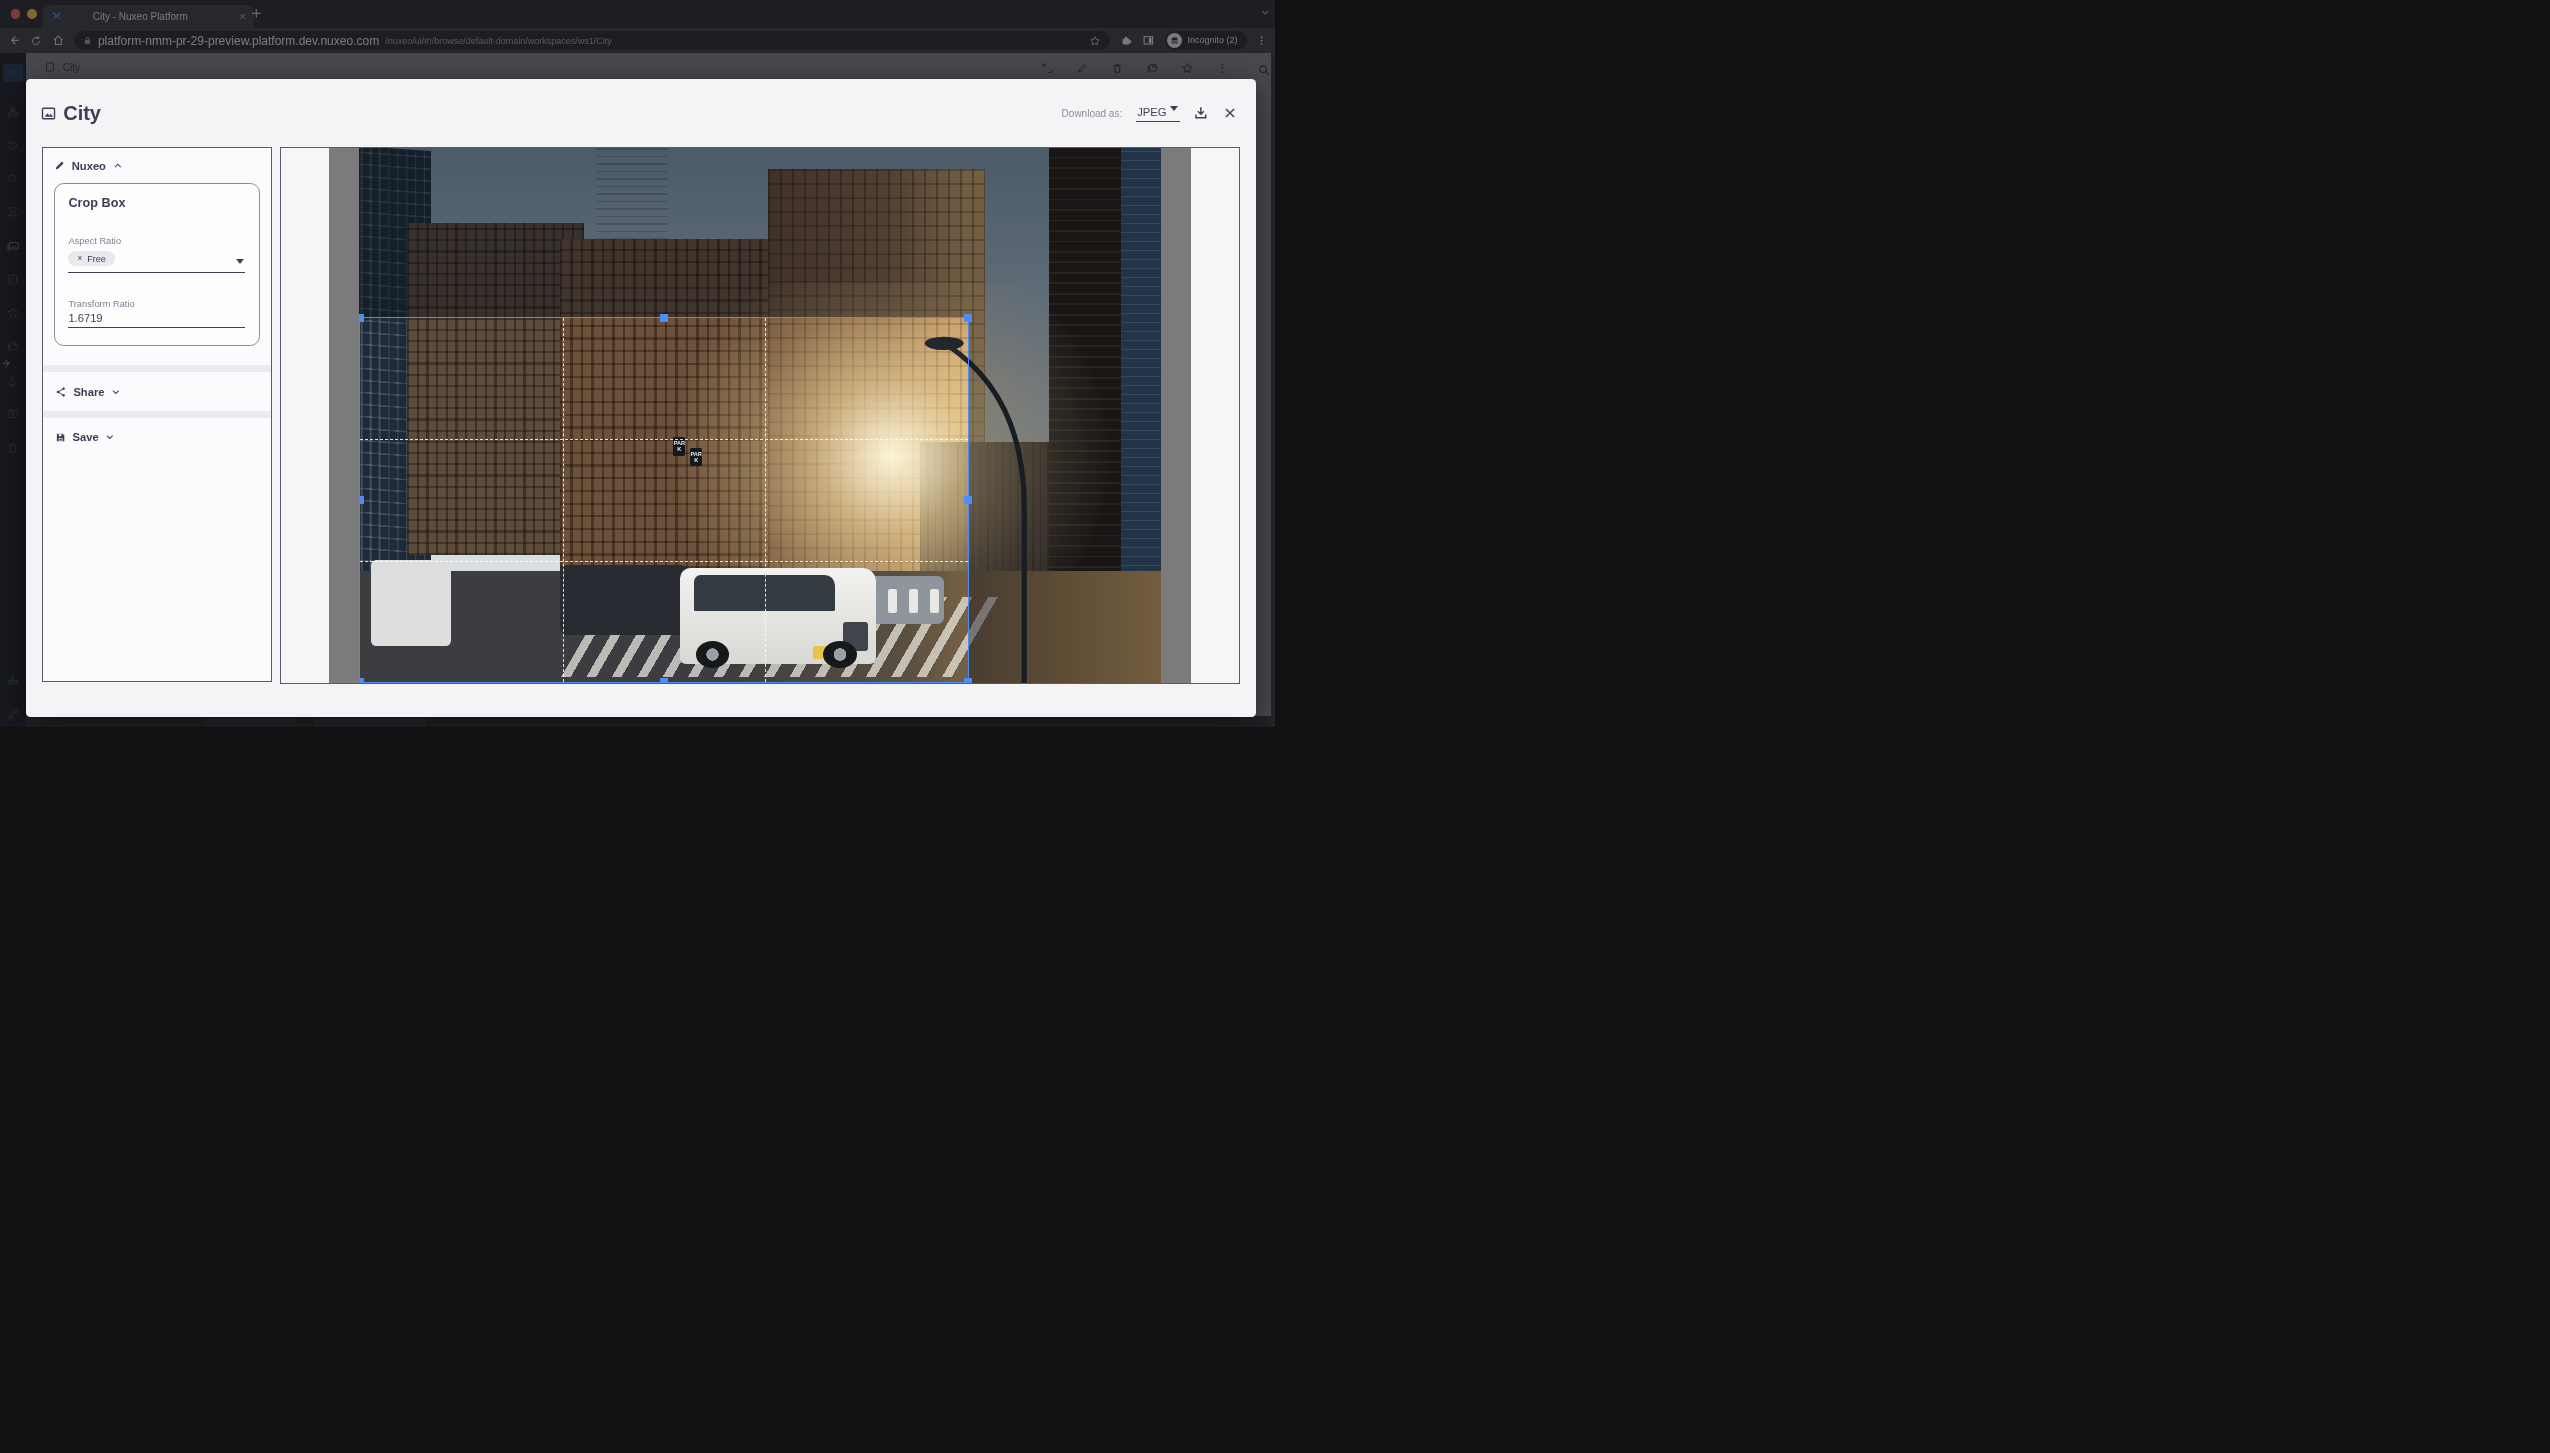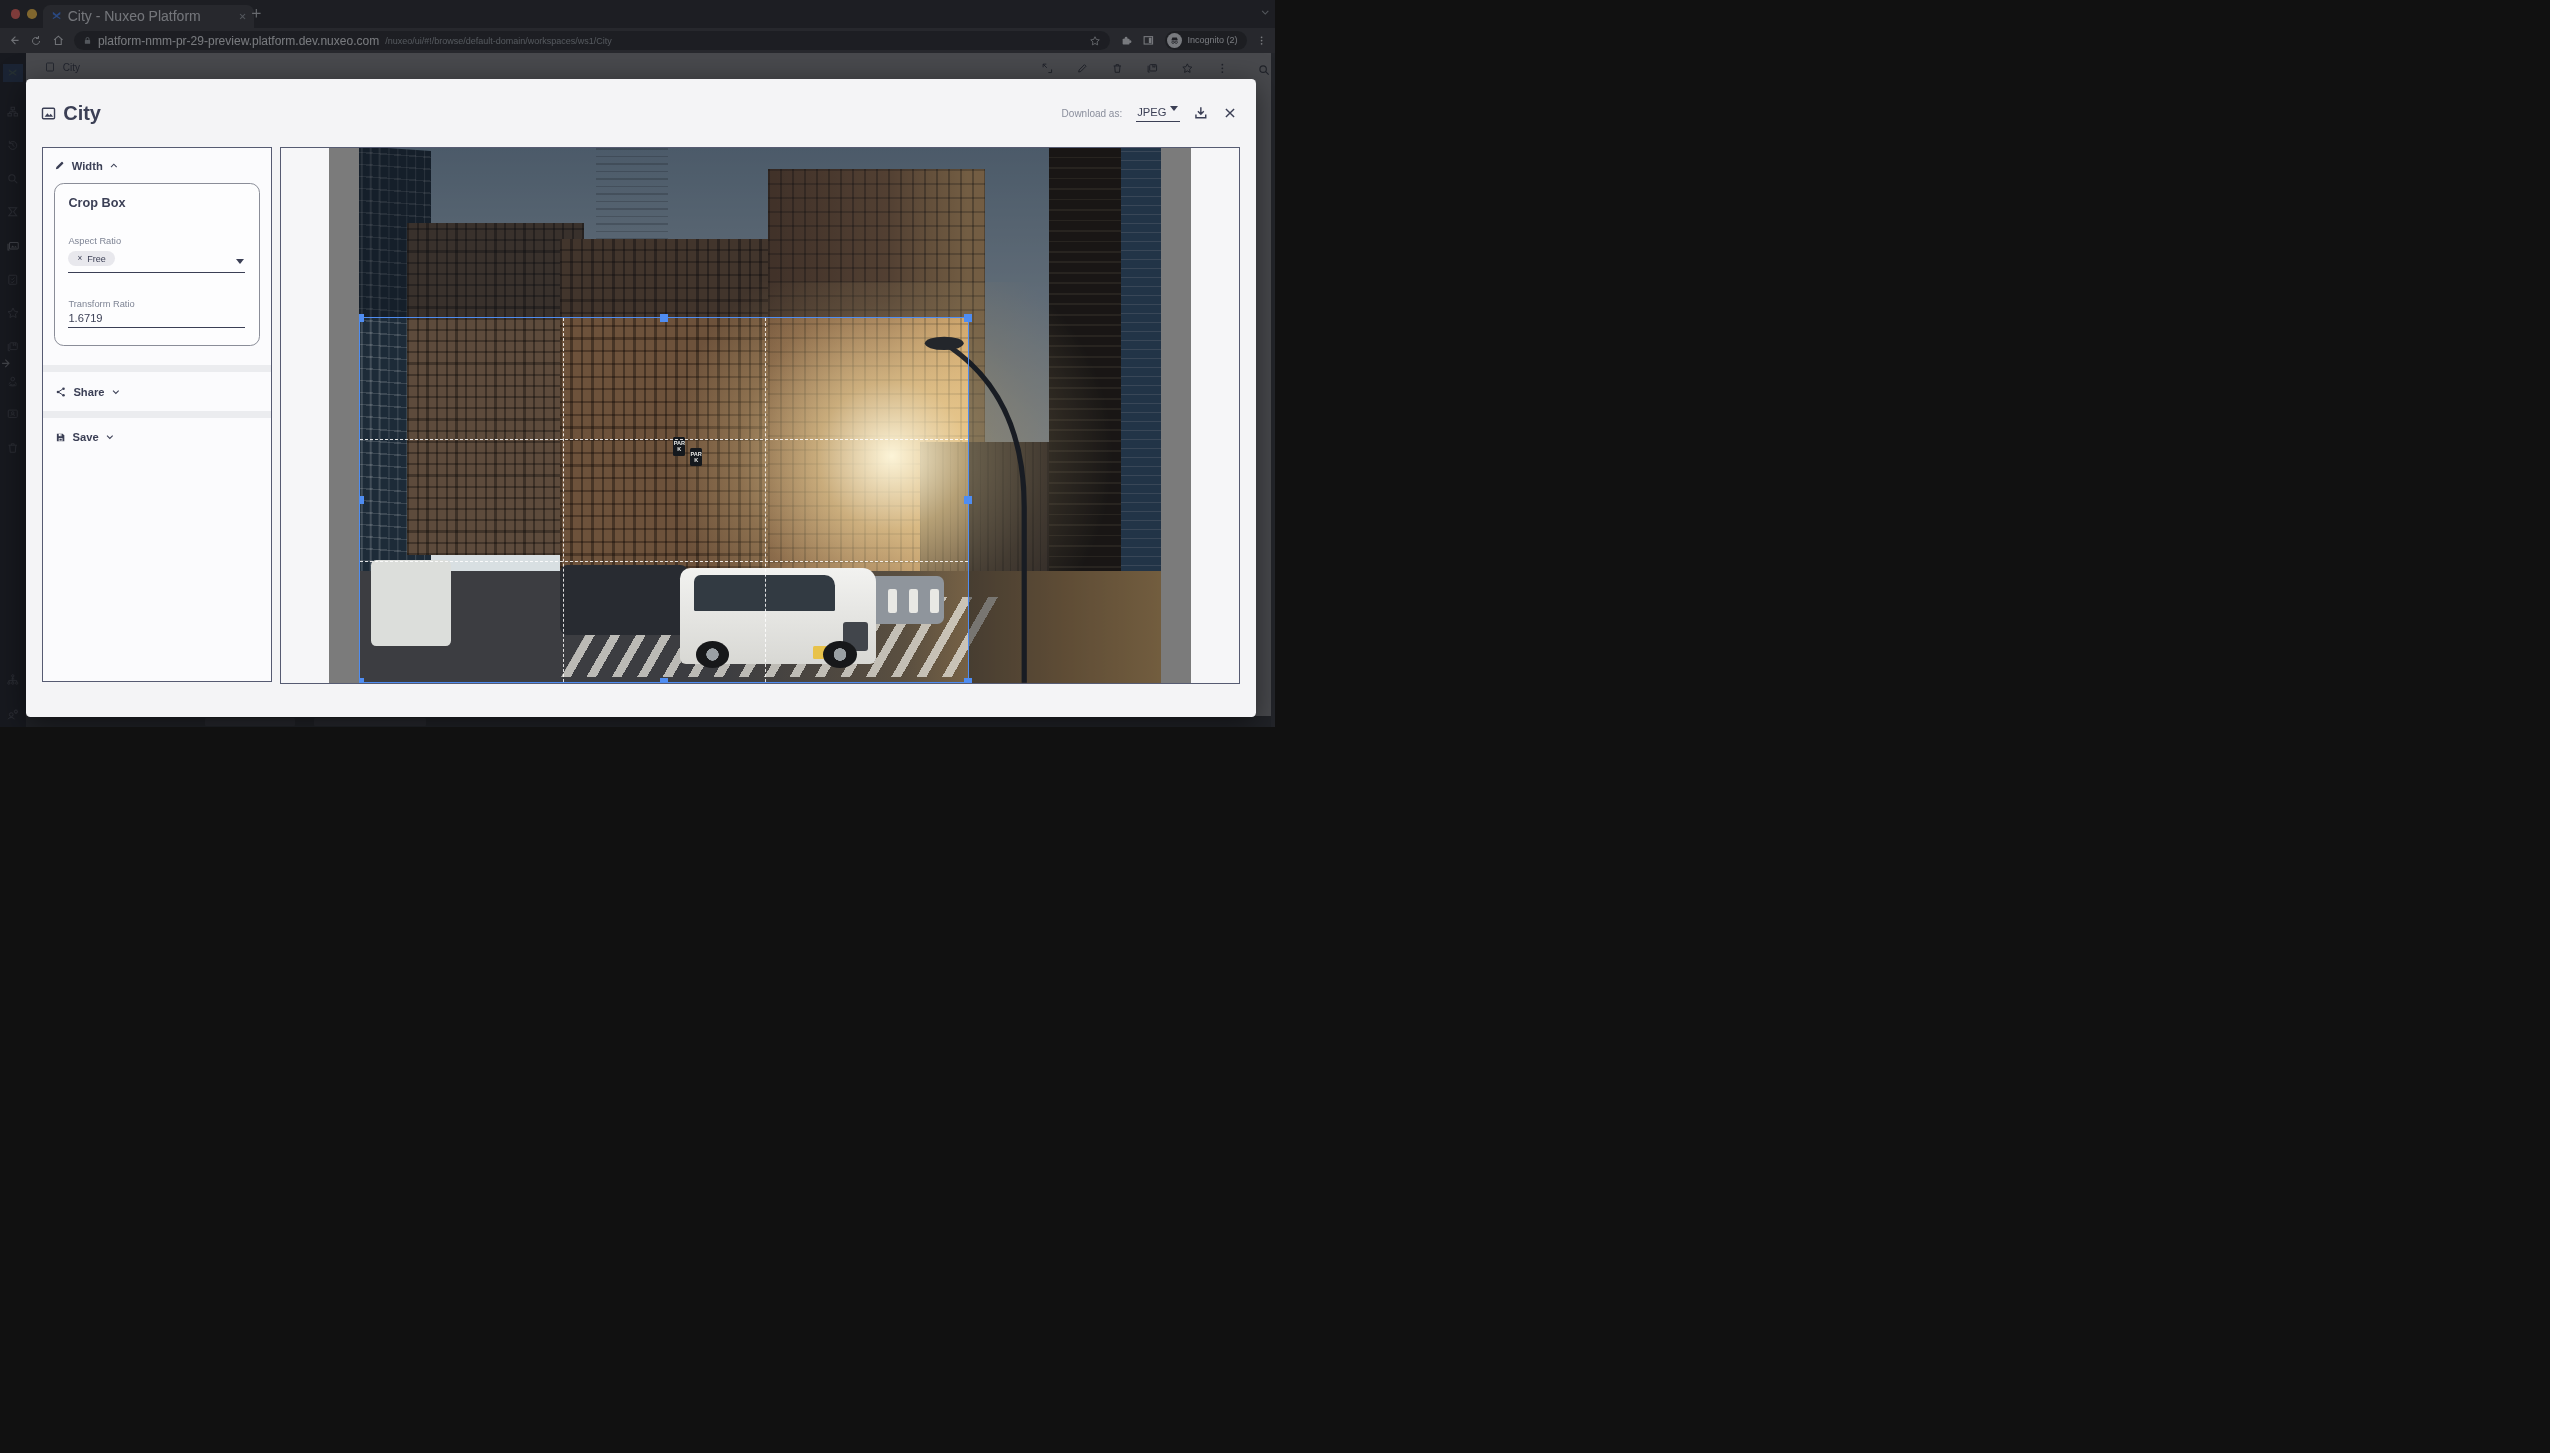--- a/index.html
+++ b/index.html
@@ -5,21 +5,21 @@
   html,body{margin:0;padding:0;background:#111;font-family:"Liberation Sans",sans-serif;}
   .screen{position:relative;width:1275px;height:727px;overflow:hidden;background:#202124;}
 
   
   .tabstrip{position:relative;height:28px;background:#202124;}
   .traffic{position:absolute;top:9px;left:10.5px;display:flex;gap:6.7px;}
   .traffic span{width:9.7px;height:9.7px;border-radius:50%;display:block;}
   .tl-red{background:#f35f57}.tl-yellow{background:#fbbe3c}.tl-green{background:#58c942}
   .tab{position:absolute;left:43px;top:4.5px;width:196px;height:23px;background:#35363a;border-radius:7.5px 7.5px 0 0;
        display:flex;align-items:center;padding:0 7.5px;gap:6px;}
-  .tab-title{color:#dfe1e5;font-size:14px;white-space:nowrap;overflow:hidden;flex:1;}
+  .tab-title{color:#dfe1e5;font-size:10px;white-space:nowrap;overflow:hidden;flex:1;margin-left:25px;}
   .tab-close{color:#9aa0a6;font-size:9.7px;cursor:pointer;}
   .newtab{position:absolute;left:250px;top:6.7px;color:#c6c8cc;}
   .tab-search{position:absolute;right:4.5px;top:6px;color:#9aa0a6;}
   .toolbar{height:25px;background:#35363a;display:flex;align-items:center;padding:0 7.5px;gap:9.7px;}
   .nav-ic{color:#d6d8db;display:flex;align-items:center;}
   .nav-ic.dim{color:#72757a;}
   .urlbar{flex:1;height:18.7px;background:#202124;border-radius:9.7px;display:flex;align-items:center;padding:0 9px;gap:6px;min-width:0;}
   .url-host{color:#e8eaed;font-size:12px;white-space:nowrap;}
   .url-path{color:#9aa0a6;font-size:9px;white-space:nowrap;overflow:hidden;}
   .url-star{margin-left:auto;color:#c0c3c7;display:flex;}
@@ -399,21 +399,21 @@
           </span>
         </div>
       </div>
 
       <div class="edit-panel">
         <div class="sec sec-edit">
           <div class="row-head">
             <svg width="11.2" height="11.2" viewBox="0 0 24 24">
                 <path d="M4 20 l1.2-4.8 L16 4.4 a1.6 1.6 0 0 1 2.3 0 l1.3 1.3 a1.6 1.6 0 0 1 0 2.3 L8.8 18.8 Z" fill="#3b3f55"></path>
               </svg>
-            <span>Width</span>
+            <span>Nuxeo</span>
             <span class="chev">
               <svg width="9.7" height="9.7" viewBox="0 0 24 24" fill="none" stroke="#3b3f55" stroke-width="2.6">
                   <path d="M5 15 l7-7 7 7"></path>
                 </svg>
             </span>
           </div>
 
           <div class="card">
             <h3>Crop Box</h3>
             <div class="f-label">Aspect Ratio</div>

